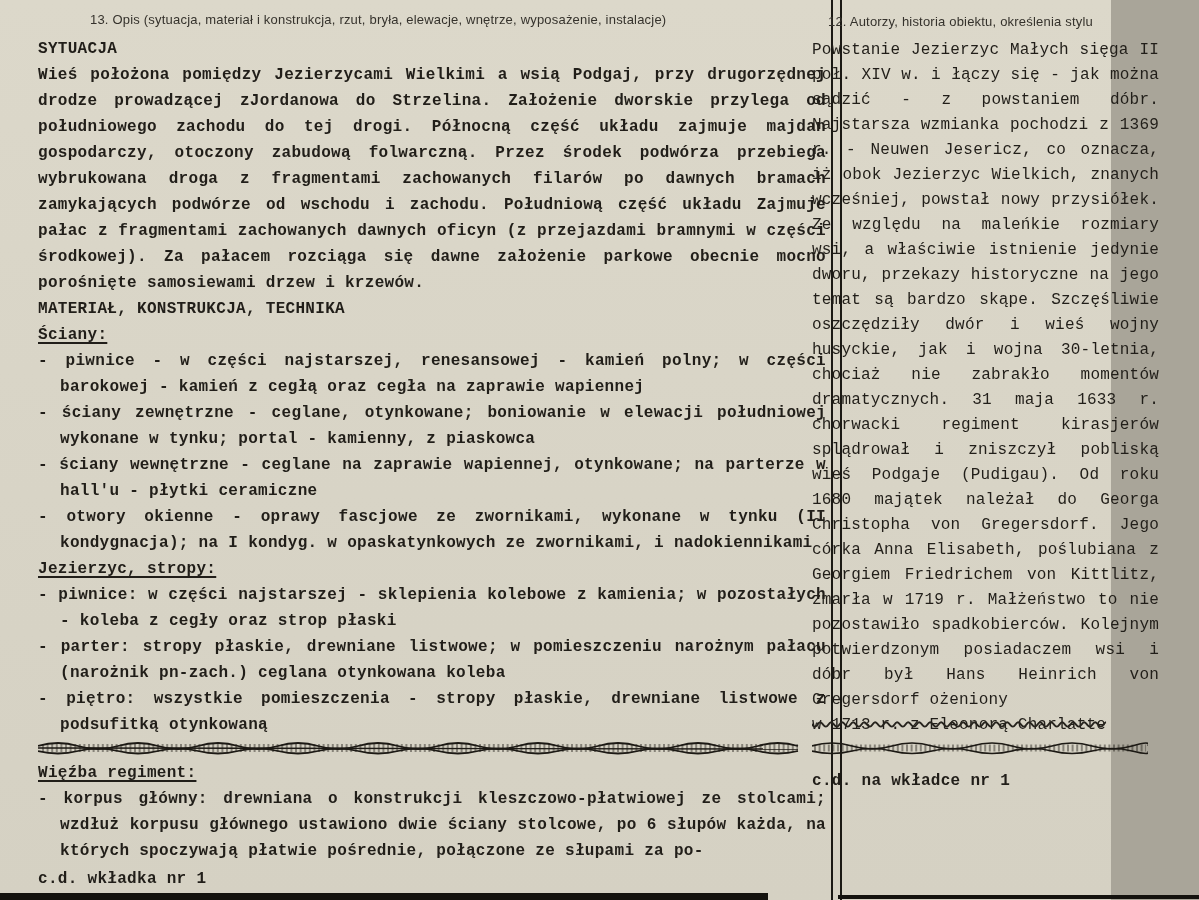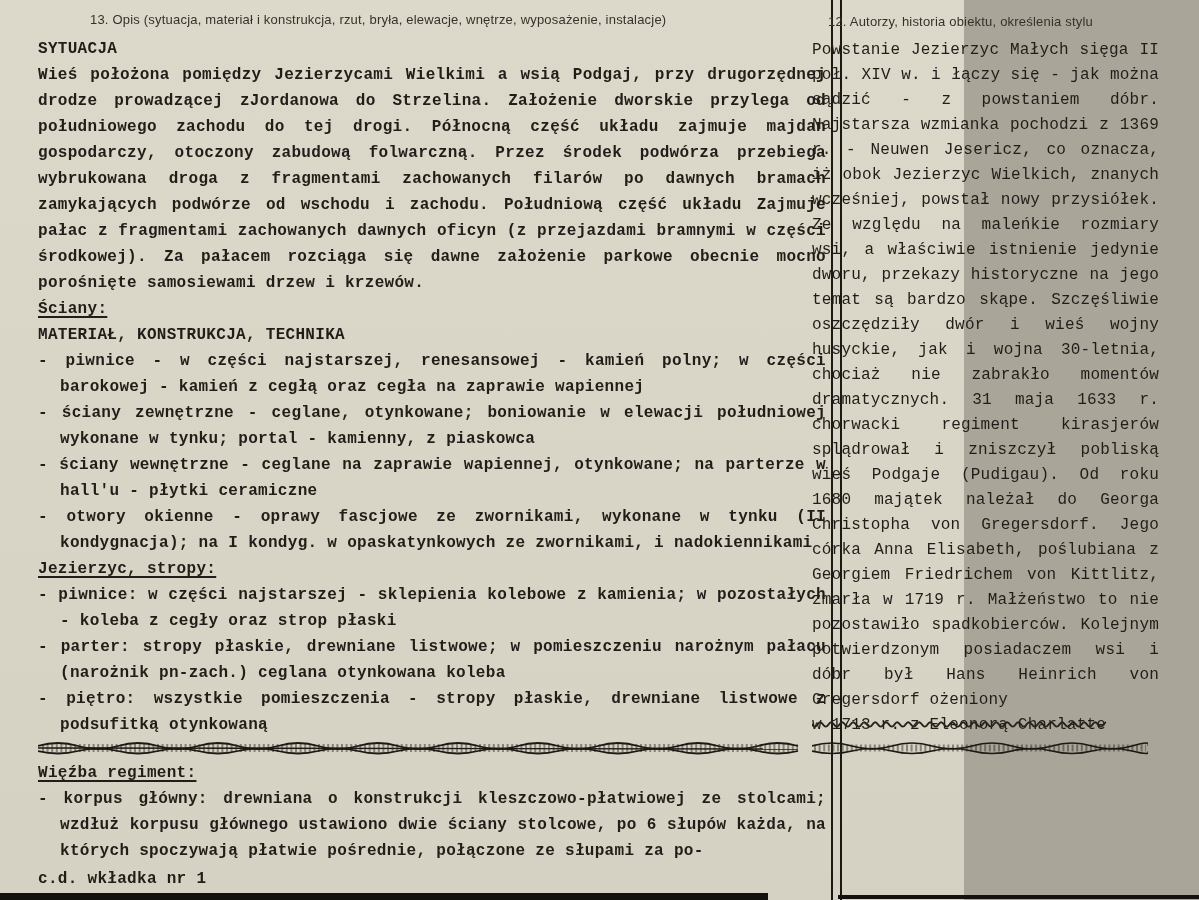--- a/index.html
+++ b/index.html
@@ -1,19 +1,19 @@
 <!DOCTYPE html>
 <html lang="pl"><head>
 <meta charset="utf-8">
 <style>
   * { margin:0; padding:0; box-sizing:border-box; }
   html,body { width:1199px; height:900px; }
   body { background:#a9a599; overflow:hidden; }
   .page {
-    position:relative; width:964px; height:900px;
+    position:relative; width:1111px; height:900px;
     background: linear-gradient(180deg,#dcd8ca 0%, #d8d4c6 55%, #d5d1c3 100%);
     font-family:"Liberation Mono","DejaVu Sans Mono",monospace;
     color:#211e19;
   }
   .form-header {
     font-family:"Liberation Sans","DejaVu Sans",sans-serif;
     font-size:13px; color:#35322c; font-weight:400; letter-spacing:0.2px;
     white-space:nowrap; overflow:hidden;
   }
   
@@ -50,22 +50,22 @@
 </head>
 <body>
 
 <div class="page">
 
   <div class="col-left">
     <div class="form-header">13. Opis (sytuacja, materiał i konstrukcja, rzut, bryła, elewacje, wnętrze, wyposażenie, instalacje)</div>
     <div class="body-left">
       <div class="hline">SYTUACJA</div>
       <p class="para">Wieś położona pomiędzy Jezierzycami Wielkimi a wsią Podgaj, przy drugorzędnej drodze prowadzącej zJordanowa do Strzelina. Założenie dworskie przylega od południowego zachodu do tej drogi. Północną część układu zajmuje majdan gospodarczy, otoczony zabudową folwarczną. Przez środek podwórza przebiega wybrukowana droga z fragmentami zachowanych filarów po dawnych bramach zamykających podwórze od wschodu i zachodu. Południową część układu Zajmuje pałac z fragmentami zachowanych dawnych oficyn (z przejazdami bramnymi w części środkowej). Za pałacem rozciąga się dawne założenie parkowe obecnie mocno porośnięte samosiewami drzew i krzewów.</p>
+      <div class="hline">MATERIAŁ, KONSTRUKCJA, TECHNIKA</div>
       <div class="hline"><span class="u">Ściany:</span></div>
-      <div class="hline">MATERIAŁ, KONSTRUKCJA, TECHNIKA</div>
       <p class="bullet">- piwnice - w części najstarszej, renesansowej - kamień polny; w części barokowej - kamień z cegłą oraz cegła na zaprawie wapiennej</p>
       <p class="bullet">- ściany zewnętrzne - ceglane, otynkowane; boniowanie w elewacji południowej wykonane w tynku; portal - kamienny, z piaskowca</p>
       <p class="bullet">- ściany wewnętrzne - ceglane na zaprawie wapiennej, otynkowane; na parterze w hall'u - płytki ceramiczne</p>
       <p class="bullet">- otwory okienne - oprawy fascjowe ze zwornikami, wykonane w tynku (II kondygnacja); na I kondyg. w opaskatynkowych ze zwornikami, i nadokiennikami</p>
       <div class="hline"><span class="u">Jezierzyc, stropy:</span></div>
       <p class="bullet">- piwnice: w części najstarszej - sklepienia kolebowe z kamienia; w pozostałych - koleba z cegły oraz strop płaski</p>
       <p class="bullet">- parter: stropy płaskie, drewniane listwowe; w pomieszczeniu narożnym pałacu (narożnik pn-zach.) ceglana otynkowana koleba</p>
       <p class="bullet">- piętro: wszystkie pomieszczenia - stropy płaskie, drewniane listwowe z podsufitką otynkowaną</p>
       <div class="scribble">
         <svg width="764" height="18" viewBox="0 0 764 18">
@@ -90,18 +90,19 @@
       <p class="para">Powstanie Jezierzyc Małych sięga II poł. XIV w. i łączy się - jak można sądzić - z powstaniem dóbr. Najstarsza wzmianka pochodzi z 1369 r. - Neuwen Jesericz, co oznacza, iż obok Jezierzyc Wielkich, znanych wcześniej, powstał nowy przysiółek. Ze względu na maleńkie rozmiary wsi, a właściwie istnienie jedynie dworu, przekazy historyczne na jego temat są bardzo skąpe. Szczęśliwie oszczędziły dwór i wieś wojny husyckie, jak i wojna 30-letnia, chociaż nie zabrakło momentów dramatycznych. 31 maja 1633 r. chorwacki regiment kirasjerów splądrował i zniszczył pobliską wieś Podgaje (Pudigau). Od roku 1680 majątek należał do Georga Christopha von Gregersdorf. Jego córka Anna Elisabeth, poślubiana z Georgiem Friedrichem von Kittlitz, zmarła w 1719 r. Małżeństwo to nie pozostawiło spadkobierców. Kolejnym potwierdzonym posiadaczem wsi i dóbr był Hans Heinrich von Gregersdorf ożeniony</p>
       <span class="struck">w 1713 r. z Eleonorą Charlatte</span>
       <div class="scribble-r">
         <svg width="336" height="16" viewBox="0 0 336 16">
           <line x1="2" y1="8" x2="334" y2="8" stroke="#26231d" stroke-width="7" stroke-dasharray="2 2.6" opacity="0.45"></line>
           <path d="M0 6 Q20 0 40 6 T80 6 T120 6 T160 6 T200 6 T240 6 T280 6 T320 6 T336 6" fill="none" stroke="#1c1914" stroke-width="1.7"></path>
           <path d="M0 11 Q20 16 40 11 T80 11 T120 11 T160 11 T200 11 T240 11 T280 11 T320 11 T336 11" fill="none" stroke="#1c1914" stroke-width="1.7"></path>
         </svg>
       </div>
     </div>
+    <div class="footer-note">c.d. na wkładce nr 1</div>
   </div>
 
   <div class="bottom-bar bar-left"></div>
   <div class="bottom-bar bar-right"></div>
 
 </div>
 
 </body></html>

